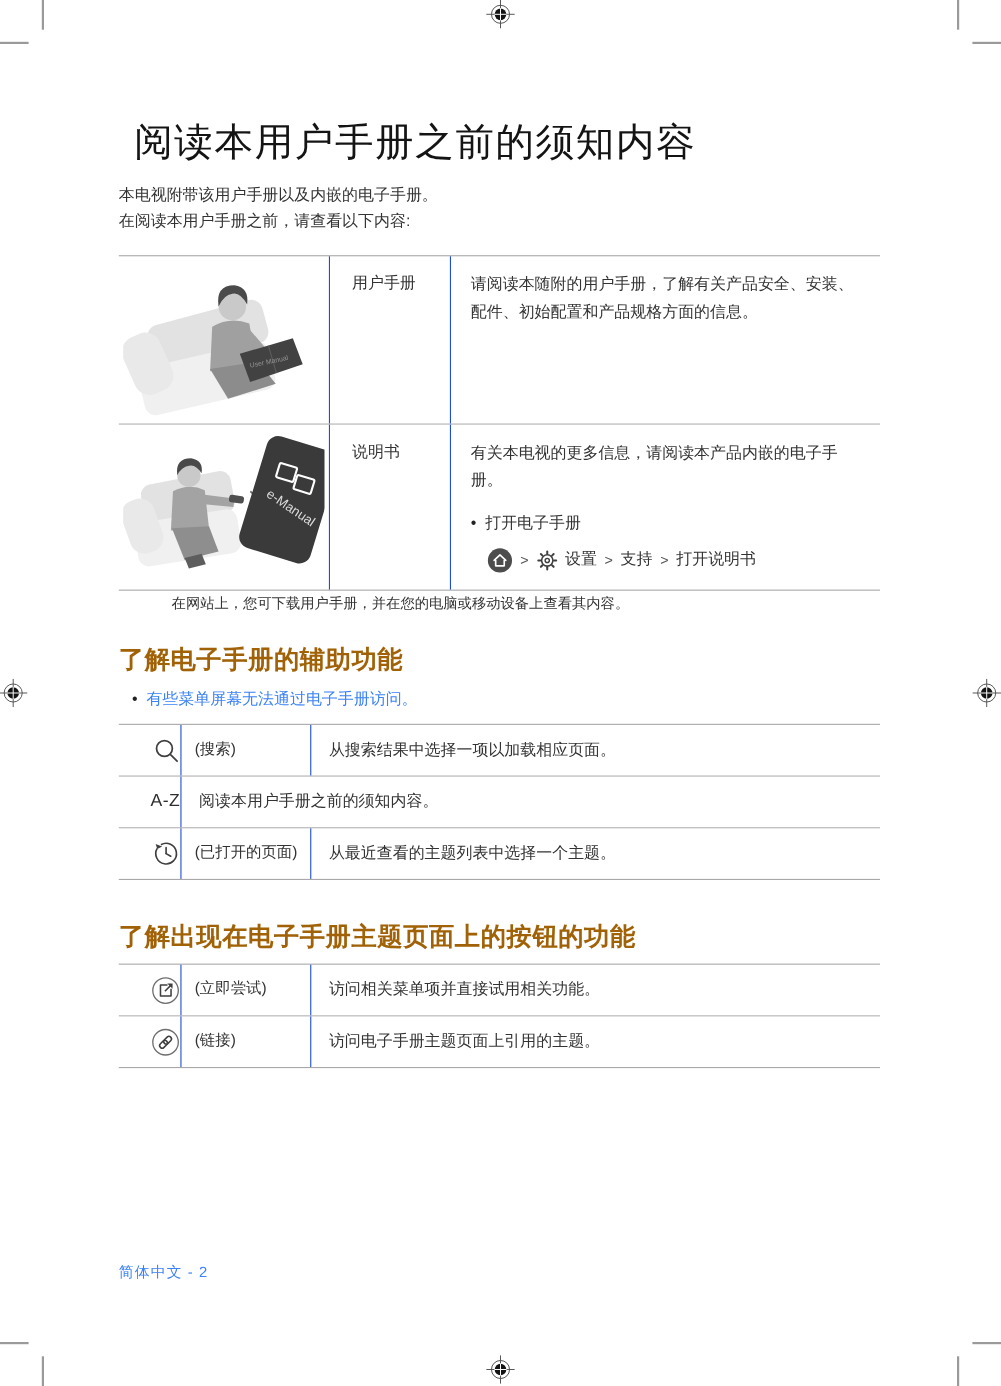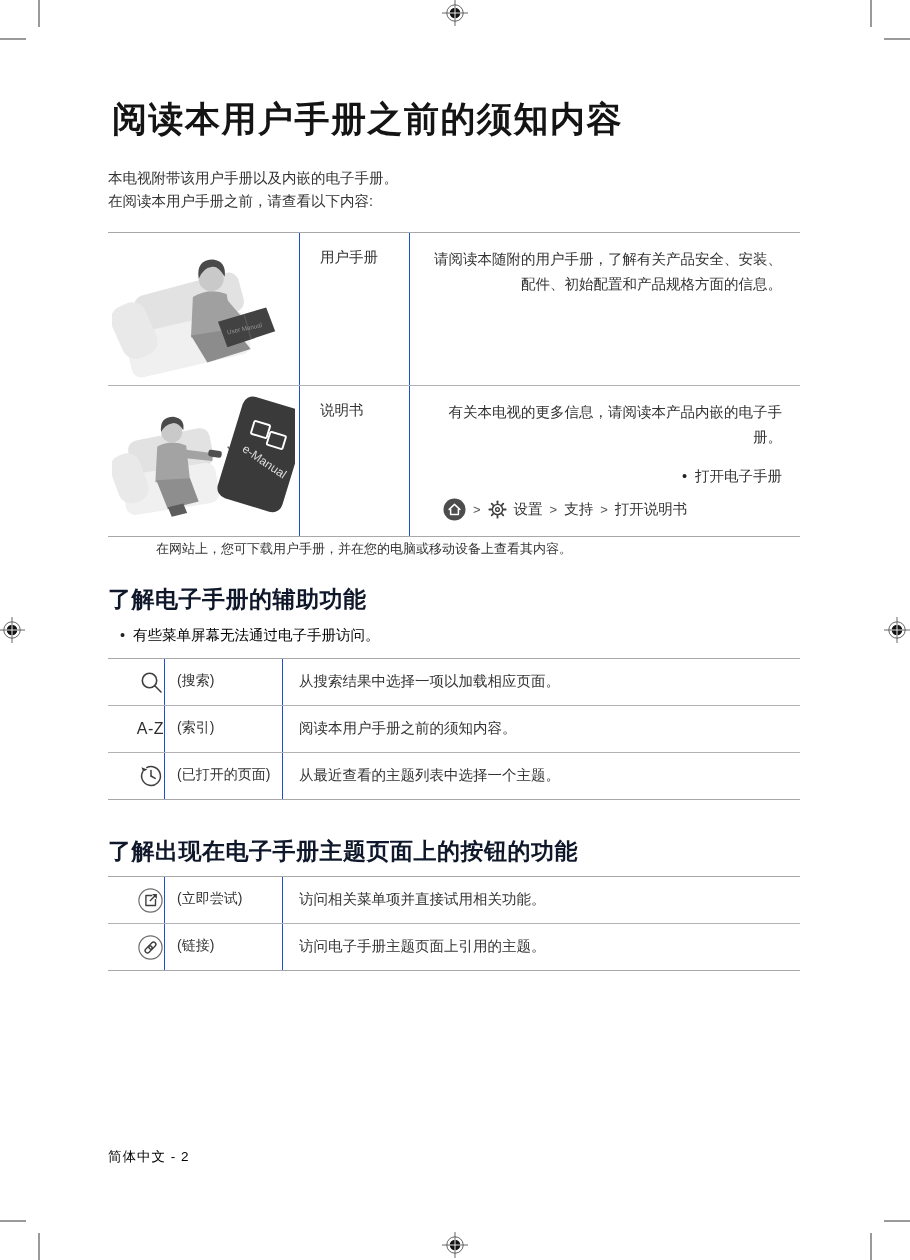--- a/index.html
+++ b/index.html
@@ -8,50 +8,50 @@
     font-family:"Liberation Sans","DejaVu Sans",sans-serif;color:#333;
   }
   .content{position:absolute;left:108px;top:0;width:692px;}
 
   
   .cropline{position:absolute;background:#9a9a9a;}
   .regmark{position:absolute;width:26px;height:26px;}
 
   
   .doc-title{
-    position:absolute;top:92px;left:0;margin:4px;
-    font-size:35px;font-weight:700;color:#141414;letter-spacing:1.5px;white-space:nowrap;
+    position:absolute;top:92px;left:0;margin:14px;
+    font-size:35px;font-weight:400;color:#141414;letter-spacing:1.5px;white-space:nowrap;
   }
   .intro{position:absolute;top:167px;left:0;font-size:14.5px;line-height:23px;color:#333;}
   .note{position:absolute;top:540px;left:0;font-size:13px;color:#333;margin-left:48px;}
   .sec-heading{
     position:absolute;left:0;margin:0;
-    font-size:23px;font-weight:600;color:#0f172a;letter-spacing:0.5px;white-space:nowrap;
+    font-size:23px;font-weight:600;color:#a16207;letter-spacing:0.5px;white-space:nowrap;
   }
   .h2a{top:584px;}
   .h2b{top:836px;}
-  .bullet-line{position:absolute;top:626px;left:12px;font-size:14.5px;color:#000000;}
+  .bullet-line{position:absolute;top:626px;left:12px;font-size:14.5px;color:#3b82f6;}
   .bullet-line::before,.cell-bullet::before{content:"\2022";margin-right:8px;color:#222;}
-  .footer{position:absolute;left:108px;top:1148px;font-size:13.5px;color:#000000;letter-spacing:1px;}
+  .footer{position:absolute;left:108px;top:1148px;font-size:13.5px;color:#3b82f6;letter-spacing:1px;}
 
   
   .tbl{position:absolute;left:0;width:692px;border-top:1.5px solid #a8a8a8;box-sizing:border-box;}
   .tbl1{top:232px;}
   .tbl2{top:658px;}
   .tbl3{top:876px;}
   .trow{display:flex;border-bottom:1.5px solid #b2b2b2;box-sizing:border-box;}
   .tbl .trow:last-child{border-bottom:1.5px solid #a8a8a8;}
   .tcell{box-sizing:border-box;border-right:1px solid #1d4ed8;}
   .trow .tcell:last-child{border-right:none;}
 
   
   .tbl1 .trow{min-height:148px;}
   .c-illu{width:192px;display:flex;align-items:center;justify-content:center;padding:6px 4px;}
   .c-label{width:110px;padding:15px 10px 10px 20px;font-size:14.5px;color:#333;}
-  .c-desc{flex:1;padding:14px 18px 10px 18px;font-size:14.5px;line-height:25px;color:#333;text-align:right;}
+  .c-desc{flex:1;padding:14px 18px 10px 18px;font-size:14.5px;line-height:25px;color:#333;}
   .cell-bullet{margin-top:14px;font-size:14.5px;}
   .path-line{display:flex;align-items:center;gap:7px;margin-top:8px;margin-left:15px;font-size:14.5px;color:#333;}
   .path-sep{color:#555;font-size:13px;}
 
   
   .tbl2 .trow,.tbl3 .trow{min-height:47px;}
   .c-icon{width:57px;display:flex;align-items:center;justify-content:flex-end;}
   .c-key{width:118px;padding:13px 6px 8px 12px;font-size:14px;color:#333;}
   .c-fn{flex:1;padding:13px 16px 8px 16px;font-size:14.5px;color:#333;}
   .az-text{font-size:16px;color:#2e2e2e;letter-spacing:0.5px;}
@@ -208,21 +208,20 @@
             <line x1="15.8" y1="15.8" x2="22" y2="22" stroke="#3f3f3f" stroke-width="1.6" stroke-linecap="round"></line>
           </svg>
         </div>
         <div class="tcell c-key">(搜索)</div>
         <div class="tcell c-fn">从搜索结果中选择一项以加载相应页面。</div>
       </div>
       <div class="trow">
         <div class="tcell c-icon">
           <span class="az-text">A-Z</span>
         </div>
-        <div class="tcell c-key">(索引)</div>
         <div class="tcell c-fn">阅读本用户手册之前的须知内容。</div>
       </div>
       <div class="trow">
         <div class="tcell c-icon">
           <svg width="26" height="26" viewBox="-13 -13 26 26">
             <path d="M -8.1 -4.7 A 9.4 9.4 0 1 0 -4.7 -8.1" fill="none" stroke="#3f3f3f" stroke-width="1.5"></path>
             <path d="M -9.5 -8.8 L -8 -4.2 L -3.6 -6.4 Z" fill="#3f3f3f"></path>
             <line x1="0" y1="0" x2="0" y2="-5.4" stroke="#3f3f3f" stroke-width="1.5" stroke-linecap="round"></line>
             <line x1="0" y1="0" x2="4.2" y2="2.4" stroke="#3f3f3f" stroke-width="1.5" stroke-linecap="round"></line>
           </svg>

